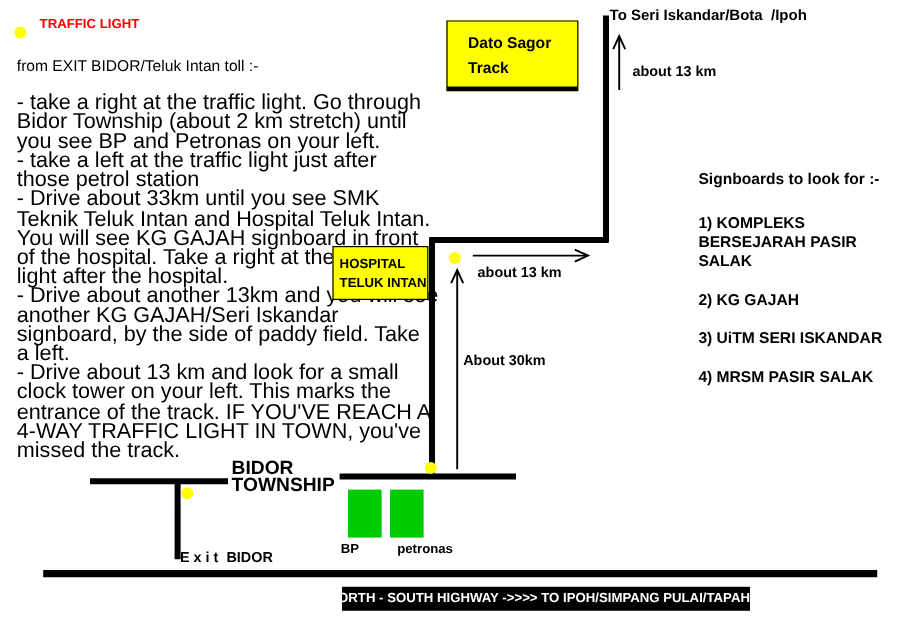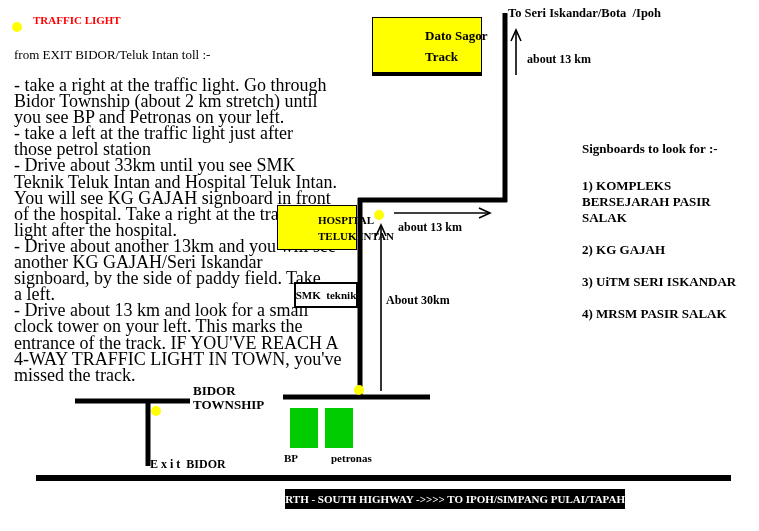--- a/index.html
+++ b/index.html
@@ -1,27 +1,27 @@
 <!DOCTYPE html>
 <html style="--traffic-light-yellow: #ffff00; --box-yellow: #ffff00; --petrol-green: #00cc00; --road-black: #000000; --traffic-light-red: #ff0000; --highway-bar-bg: #000000; --highway-bar-text: #ffffff;"><head>
 <meta charset="utf-8">
 <style>
   html,body{margin:0;padding:0;background:#fff;}
   .canvas{position:relative;width:759px;height:531px;background:#fff;
-          font-family:Liberation Serif, serif;color:#000;overflow:hidden;}
+          font-family:Liberation Sans, sans-serif;color:#000;overflow:hidden;}
   .abs{position:absolute;box-sizing:border-box;}
   .txt{position:absolute;white-space:pre;z-index:2;}
   .b{font-weight:bold;}
   svg.overlay{position:absolute;left:0;top:0;z-index:1;}
   .road{stroke:var(--road-black,#000);stroke-width:5;}
   .road.thick{stroke-width:6;}
   .arrow{stroke:var(--road-black,#000);stroke-width:1.6;fill:none;}
   .dot{fill:var(--traffic-light-yellow,#ffff00);}
   .ybox{position:absolute;background:var(--box-yellow,#ffff00);border:1px solid #000;
-        z-index:2;box-sizing:border-box;padding-left:35px;}
+        z-index:2;box-sizing:border-box;}
   .gbox{position:absolute;background:var(--petrol-green,#00cc00);z-index:2;}
   .sb{font-weight:bold;font-size:13px;line-height:16px;margin-bottom:16px;white-space:pre;}
 </style>
 </head>
 <body>
 
 <div class="canvas">
 
   <svg class="overlay" width="759" height="531" viewBox="0 0 759 531">
     <line class="road" x1="505" y1="13" x2="505" y2="202"></line>
@@ -80,28 +80,25 @@
   </div>
 
   <div class="txt b" style="left:508px;top:6px;font-size:12.5px;text-align:right;">To Seri Iskandar/Bota  /Ipoh</div>
   <div class="txt b" style="left:527px;top:52px;font-size:12px;">about 13 km</div>
 
   <div class="ybox" style="left:277px;top:205px;width:80px;height:45px;">
     <div class="b" style="padding:6px 0 0 5px;font-size:11px;line-height:16px;white-space:pre;">HOSPITAL
 TELUK INTAN</div>
   </div>
 
-  <div class="abs" style="left:294px;top:282px;width:64px;height:26px;background:#fff;border:2px solid #000;z-index:2;display:flex;align-items:center;justify-content:center;">
-    <span class="b" style="font-size:11px;white-space:pre;">SMK  teknik</span>
-  </div>
 
   <div class="txt b" style="left:398px;top:220px;font-size:12px;">about 13 km</div>
   <div class="txt b" style="left:386px;top:293px;font-size:12px;">About 30km</div>
 
-  <div class="txt b" style="left:193px;top:384px;font-size:13px;line-height:13.5px;">BIDOR
+  <div class="txt b" style="left:193px;top:384px;font-size:16px;line-height:13.5px;">BIDOR
 TOWNSHIP</div>
   <div class="txt b" style="left:150px;top:457px;font-size:12px;">E x i t  BIDOR</div>
 
   <div class="gbox" style="left:290px;top:408px;width:28px;height:40px;"></div>
   <div class="gbox" style="left:325px;top:408px;width:28px;height:40px;"></div>
   <div class="txt b" style="left:284px;top:452px;font-size:11px;">BP</div>
   <div class="txt b" style="left:321px;top:452px;font-size:11px;padding-left:10px;">petronas</div>
 
   <div class="abs" style="left:285px;top:489px;width:340px;height:20px;background:var(--highway-bar-bg,#000);z-index:2;display:flex;align-items:center;justify-content:flex-end;">
     <span class="b" style="font-size:11px;color:var(--highway-bar-text,#fff);white-space:pre;">NORTH - SOUTH HIGHWAY -&gt;&gt;&gt;&gt; TO IPOH/SIMPANG PULAI/TAPAH</span>

